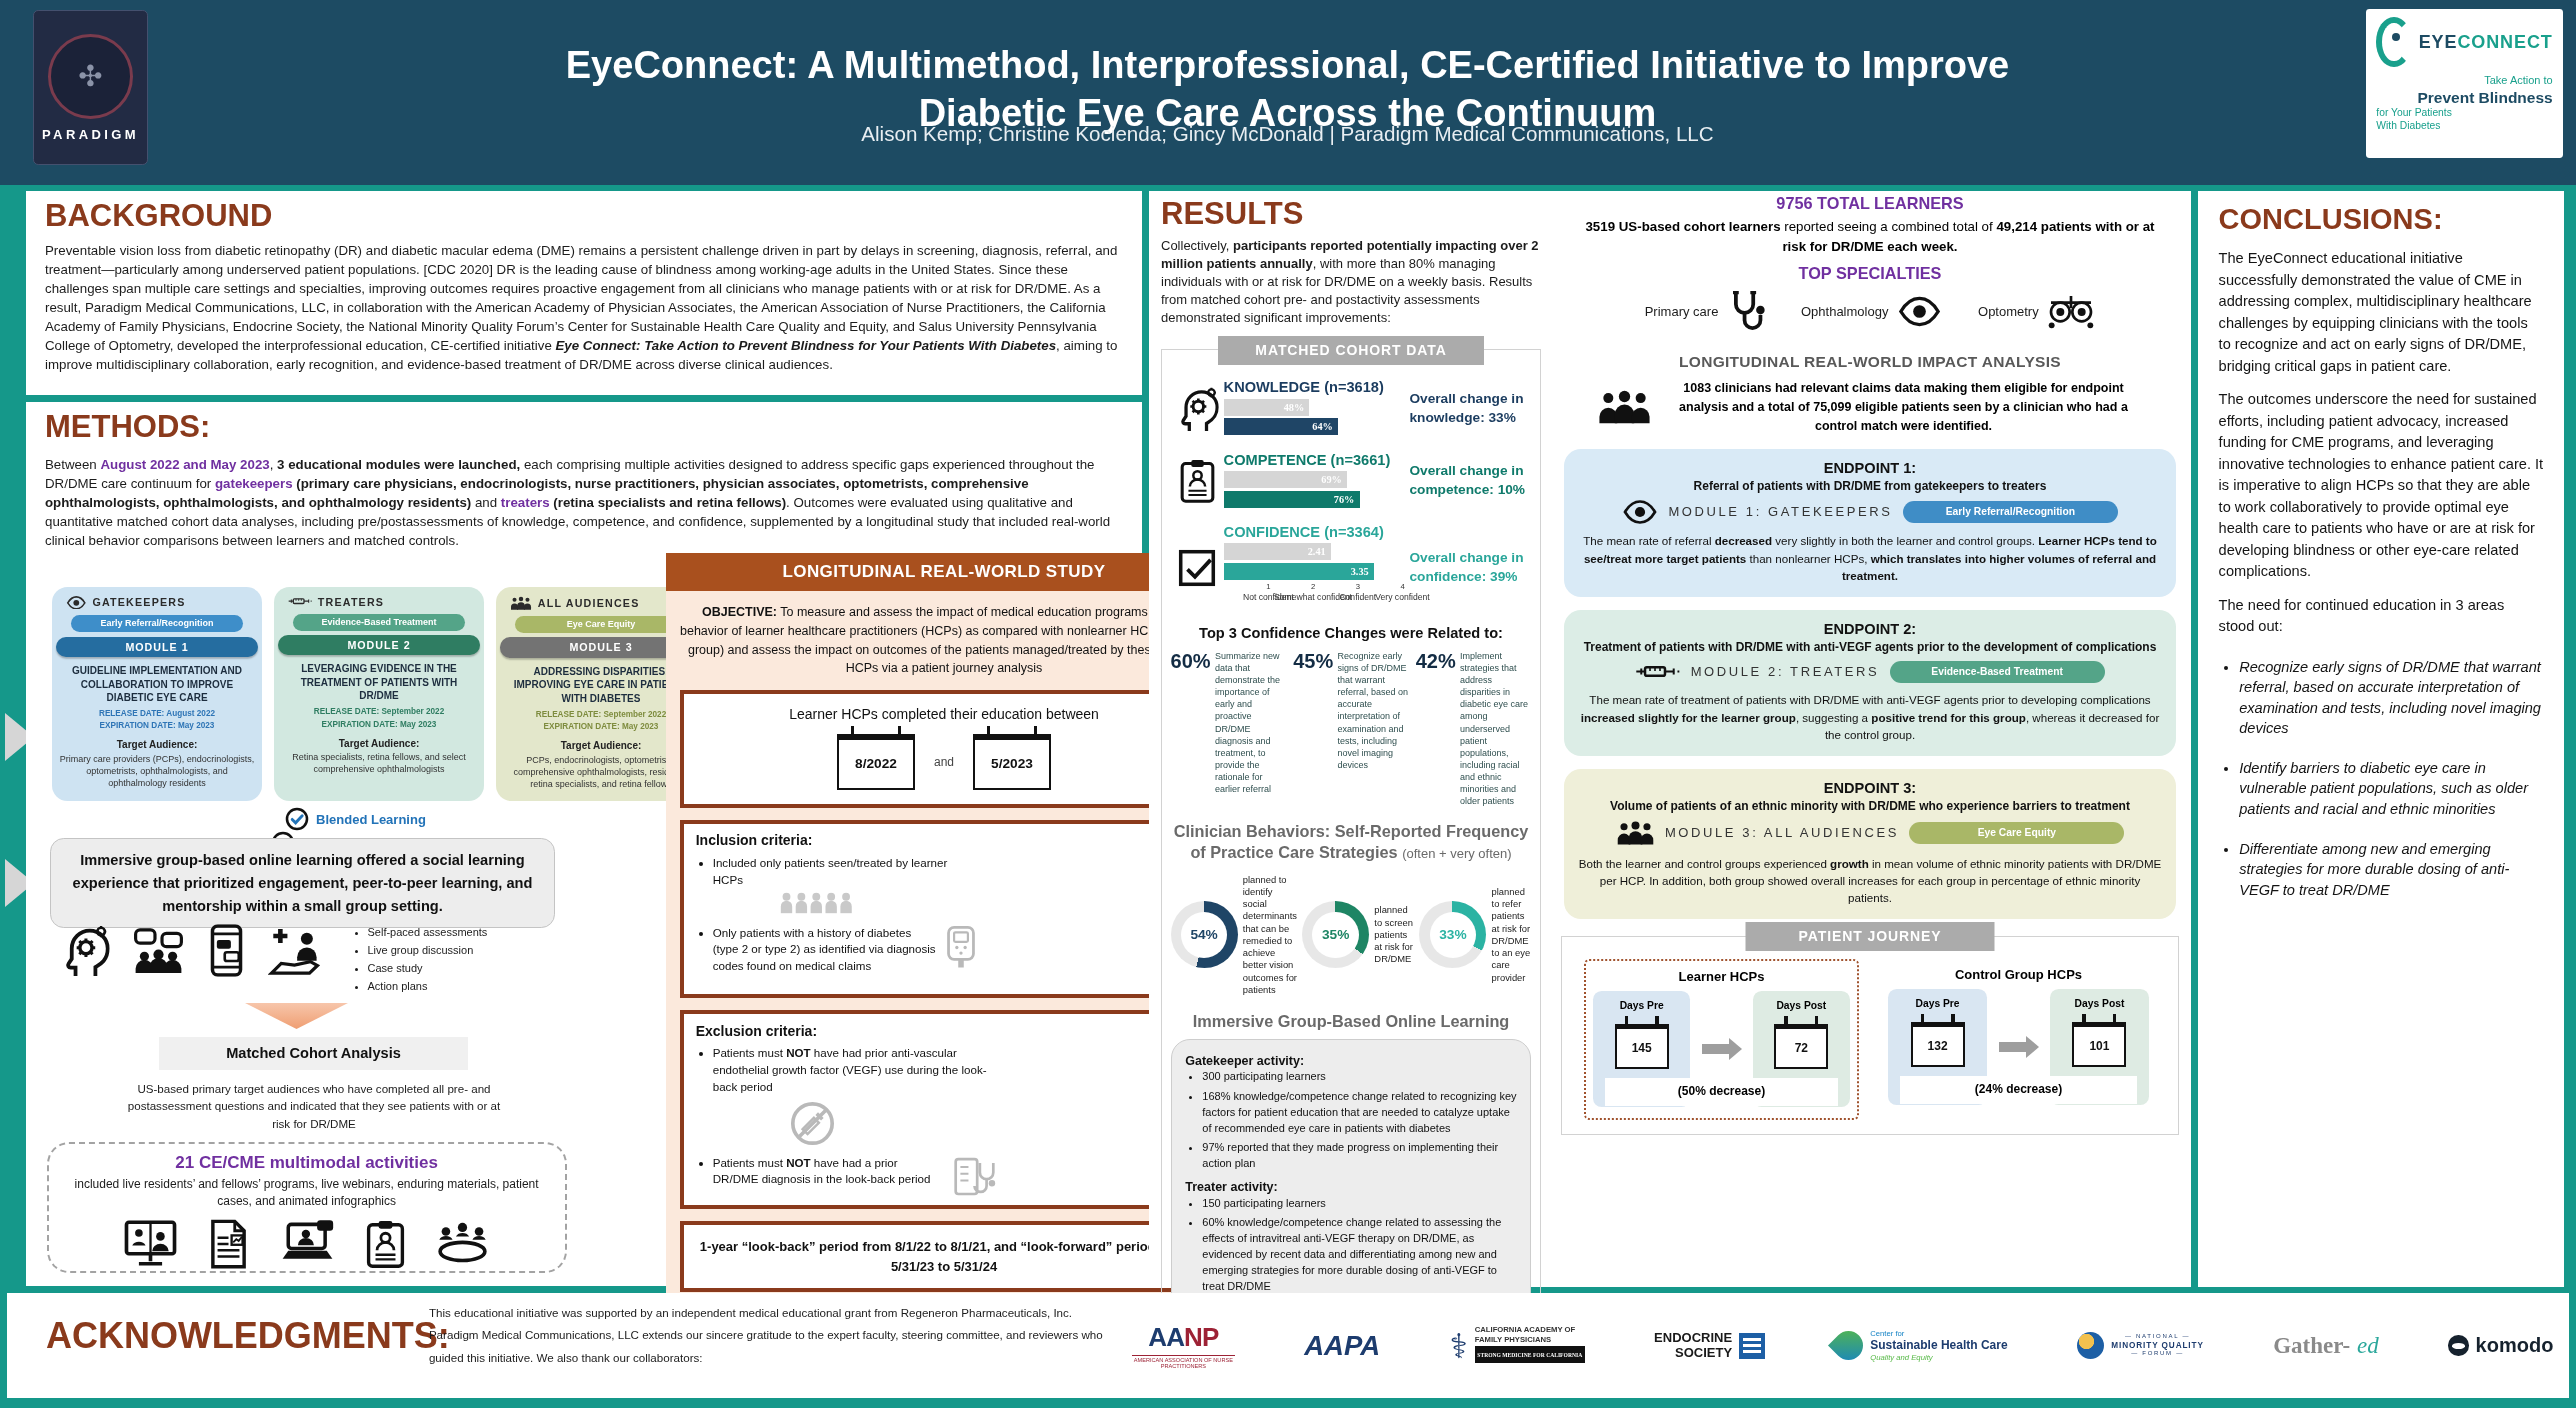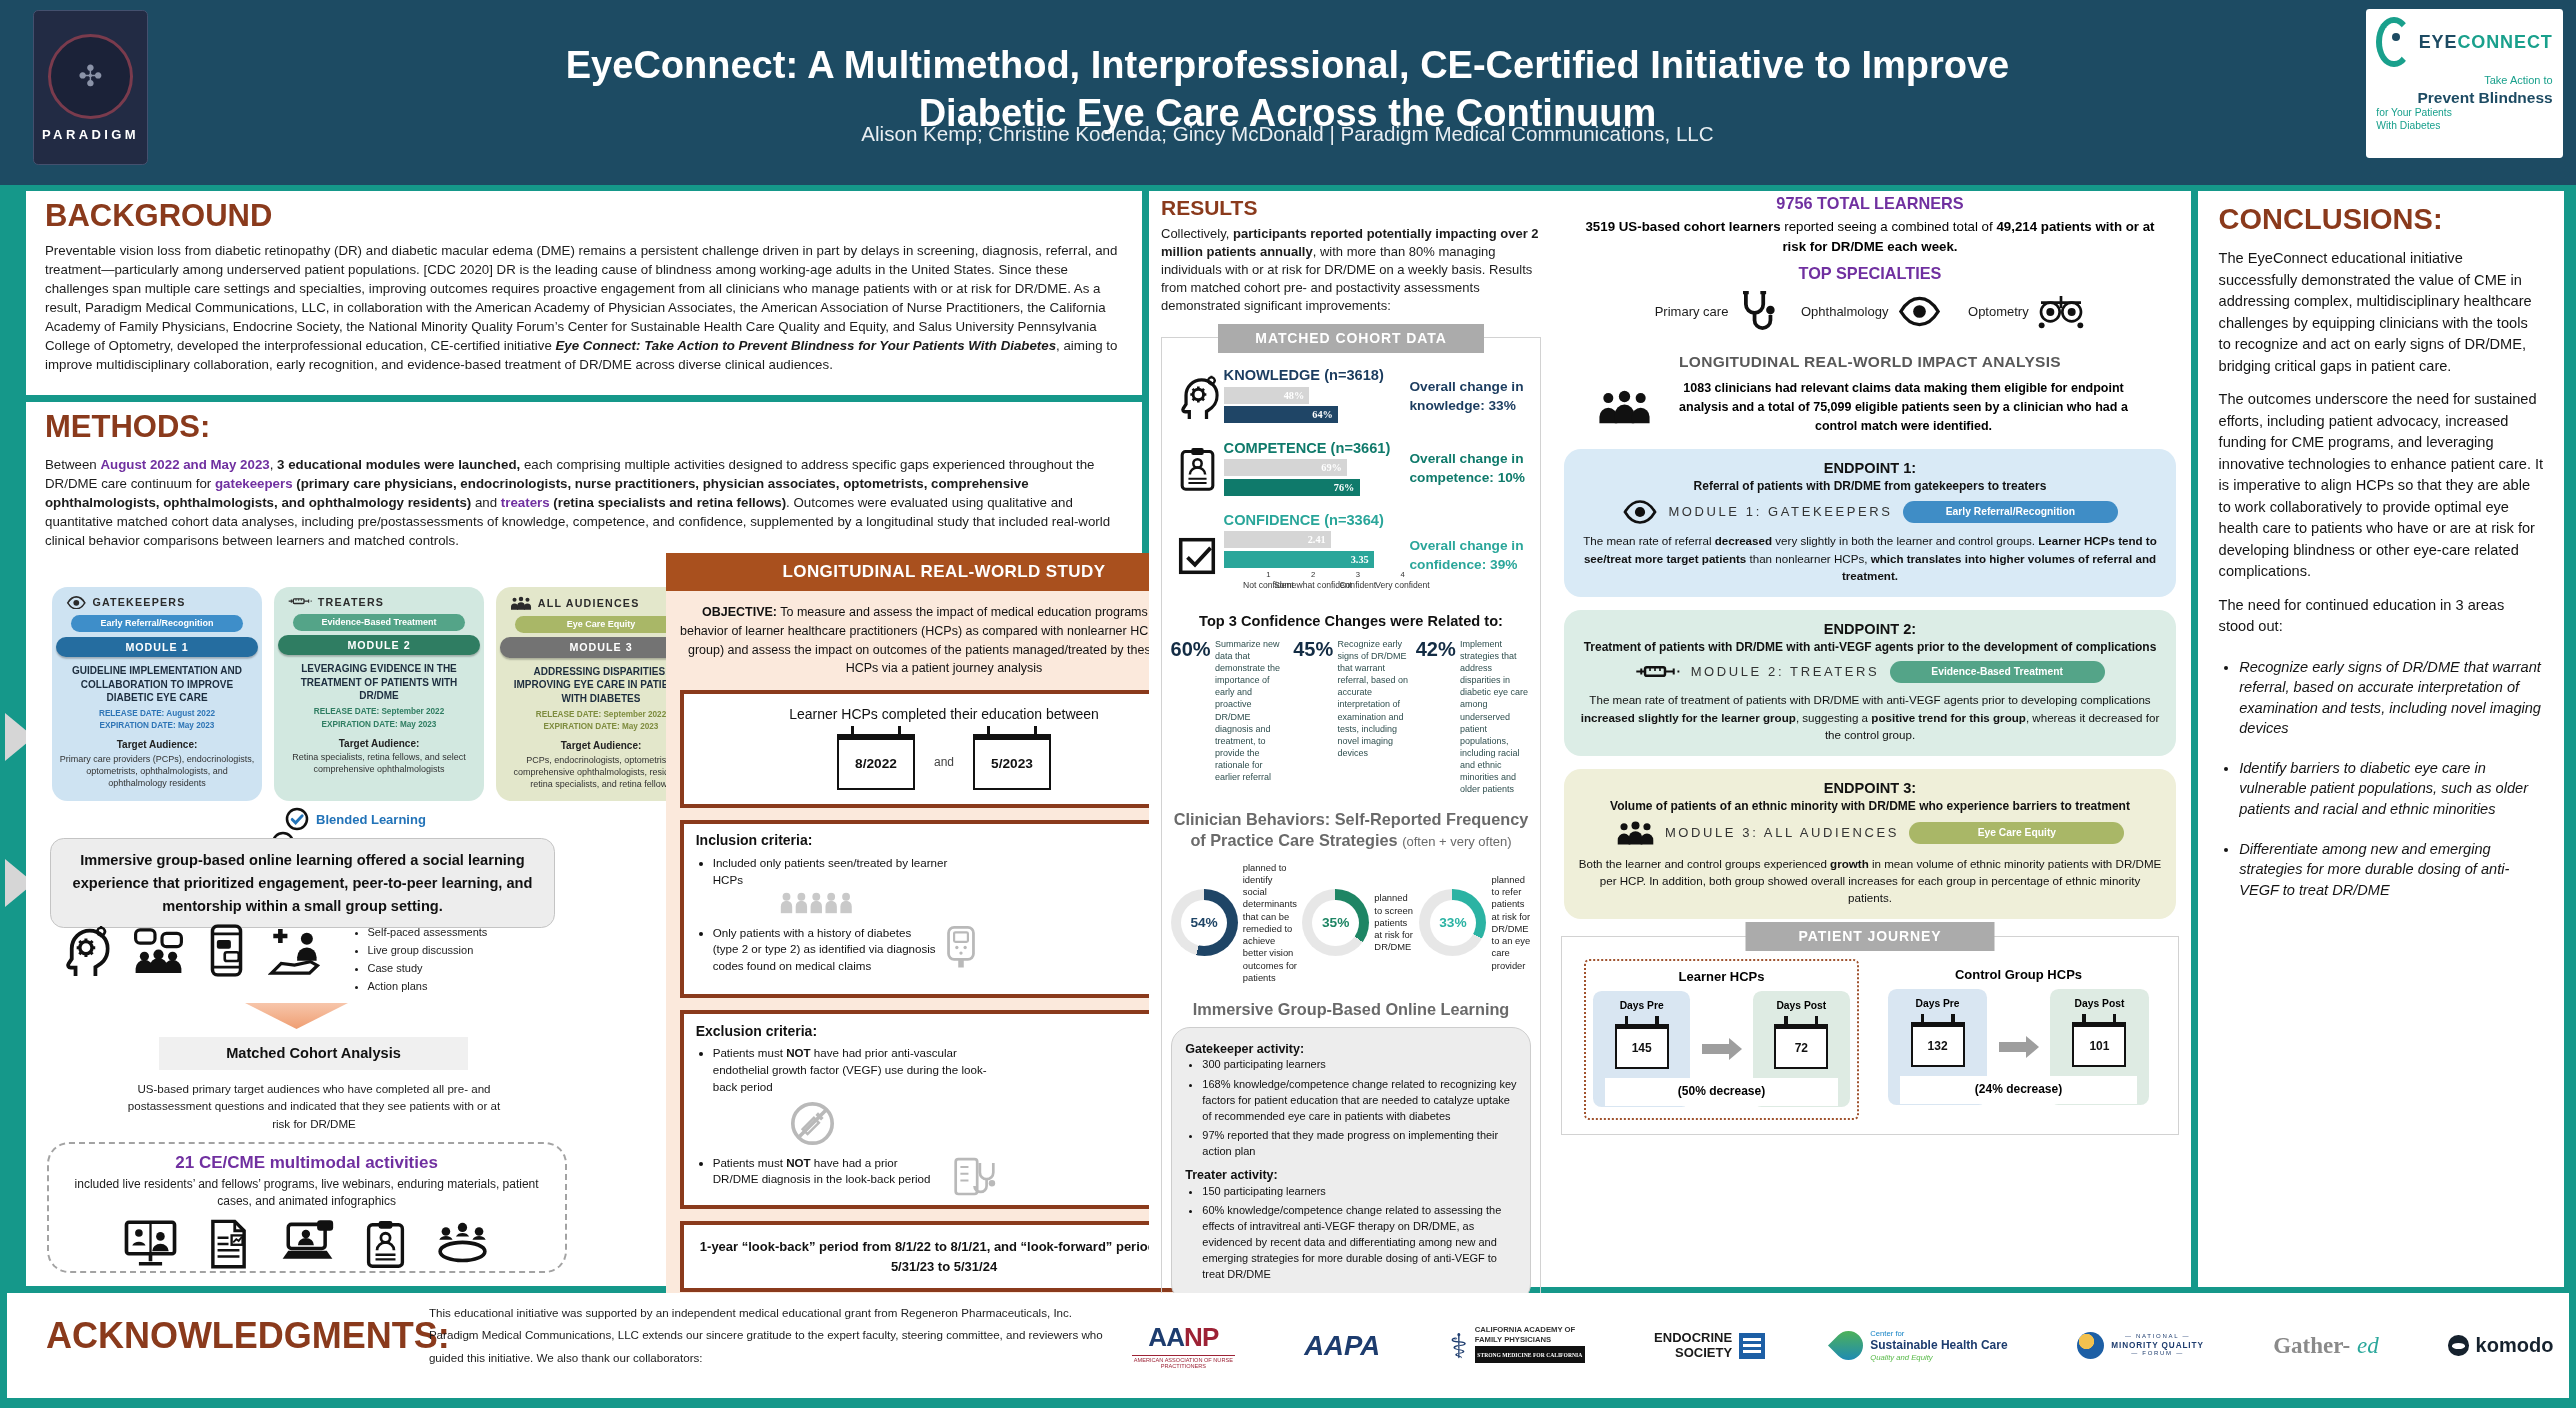--- a/index.html
+++ b/index.html
@@ -81,21 +81,21 @@
   .cal::before{left:16%;}
   .cal::after{right:16%;}
   .cal.small{width:50px;height:38px;font-size:12px;border-width:2.1px;border-top-width:5.2px;}
   .crit-h{font-weight:700;font-size:14px;color:#111;}
   .crit-ul{margin:6.9px 0 0;padding-left:17px;font-size:11.6px;color:#111;line-height:1.45;}
   .crit-ul li{margin-bottom:8.6px;}
   .corner-ic{position:absolute;right:8.6px;top:6.9px;color:#8A3A1C;}
   .gray-ic{color:#b9b9b9;}
   .period{font-weight:700;font-size:13px;text-align:center;line-height:1.5;color:#111;padding:3.4px 0;}
   
-  .rheadL{font-size:21px;}
+  .rheadL{font-size:31px;}
   .rintro{font-size:13px;line-height:18px;margin-top:6.9px;}
   .obox{position:relative;border:1.7px solid #d2d2d2;margin-top:22px;padding:22px 8.6px 12px;}
   .gtag{position:absolute;top:-14.6px;left:50%;transform:translateX(-50%);background:#ABABAB;color:#fff;font-weight:700;font-size:14px;letter-spacing:0.9px;height:29px;line-height:29px;text-align:center;}
   .mc-row{display:flex;align-items:center;margin:6.9px 0 13.7px;}
   .mc-ic{width:53px;display:flex;justify-content:center;color:#111;}
   .mc-mid{flex:1;min-width:0;}
   .mc-title{font-weight:700;font-size:14.6px;margin-bottom:3.4px;}
   .bar{height:17px;margin:2.6px 0;display:flex;align-items:center;justify-content:flex-end;padding-right:5.2px;box-sizing:border-box;color:#fff;font-weight:700;font-size:10.3px;font-family:Liberation Serif, serif;}
   .bar.pre{background:#D5D5D5;}
   .bar.bk{background:#1F4566;}
@@ -124,21 +124,21 @@
   .dlabel{font-size:9.4px;line-height:1.3;color:#222;}
   .igl-h{margin-top:15.5px;font-weight:700;font-size:16.3px;color:#6a6a6a;text-align:center;}
   .iglbox{margin-top:8.6px;background:#ededed;border:0.9px solid #cdcdcd;border-radius:19px;padding:10.3px 13.7px;}
   .iglbox h4{margin:3.4px 0 1.7px;font-size:12.5px;color:#111;}
   .iglbox ul{margin:1.7px 0 8.6px;padding-left:17px;font-size:11px;line-height:1.45;color:#111;}
   .iglbox li{margin-bottom:3.4px;}
   
   .rr{position:absolute;left:410px;top:3.4px;width:622px;text-align:center;}
   .purp{color:#7030A0;font-weight:700;font-size:16.3px;}
   .lline{font-size:13.3px;line-height:1.5;margin:3.4px 22px;}
-  .specs{display:flex;justify-content:center;align-items:center;gap:26px;margin-top:8.6px;}
+  .specs{display:flex;justify-content:center;align-items:center;gap:36px;margin-top:8.6px;}
   .spec{display:flex;align-items:center;gap:8.6px;font-size:13px;color:#1c1c1c;}
   .imp-h{margin-top:20.6px;font-weight:700;font-size:15.5px;color:#595959;letter-spacing:0.3px;}
   .imp-row{display:flex;align-items:center;gap:12px;margin:8.6px 38px 0;}
   .imp-row .stat{font-weight:700;font-size:12.5px;line-height:1.5;text-align:center;}
   .ep{margin:13.7px 5.2px;border-radius:17px;padding:10.3px 13.7px 12px;}
   .ep1{background:#D9EAF6;} .ep2{background:#DCEDE6;} .ep3{background:#EFEFD9;}
   .ep-t{font-weight:700;font-size:14.6px;color:#111;}
   .ep-s{font-weight:700;font-size:12px;margin:3.4px 5.2px 6.9px;color:#111;}
   .ep-row{display:flex;align-items:center;justify-content:center;gap:10.3px;margin:5.2px 0 8.6px;}
   .ep-mod{font-size:13px;letter-spacing:2.6px;color:#333;}

